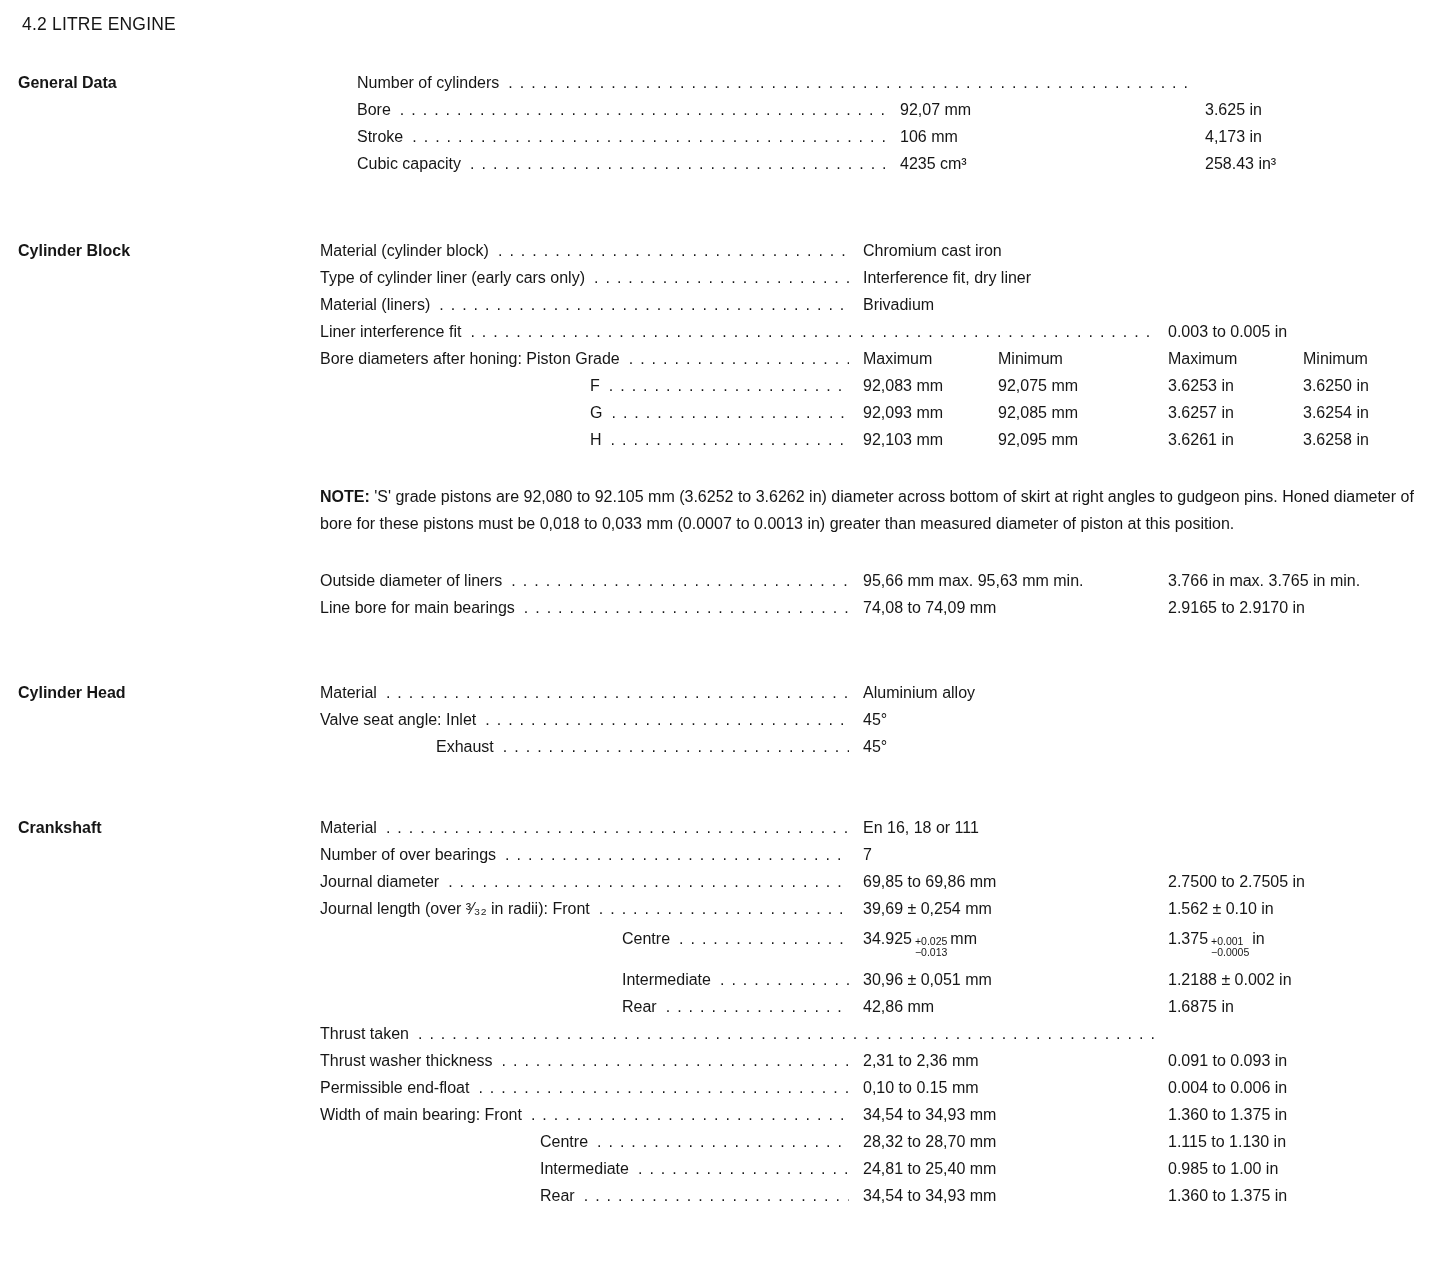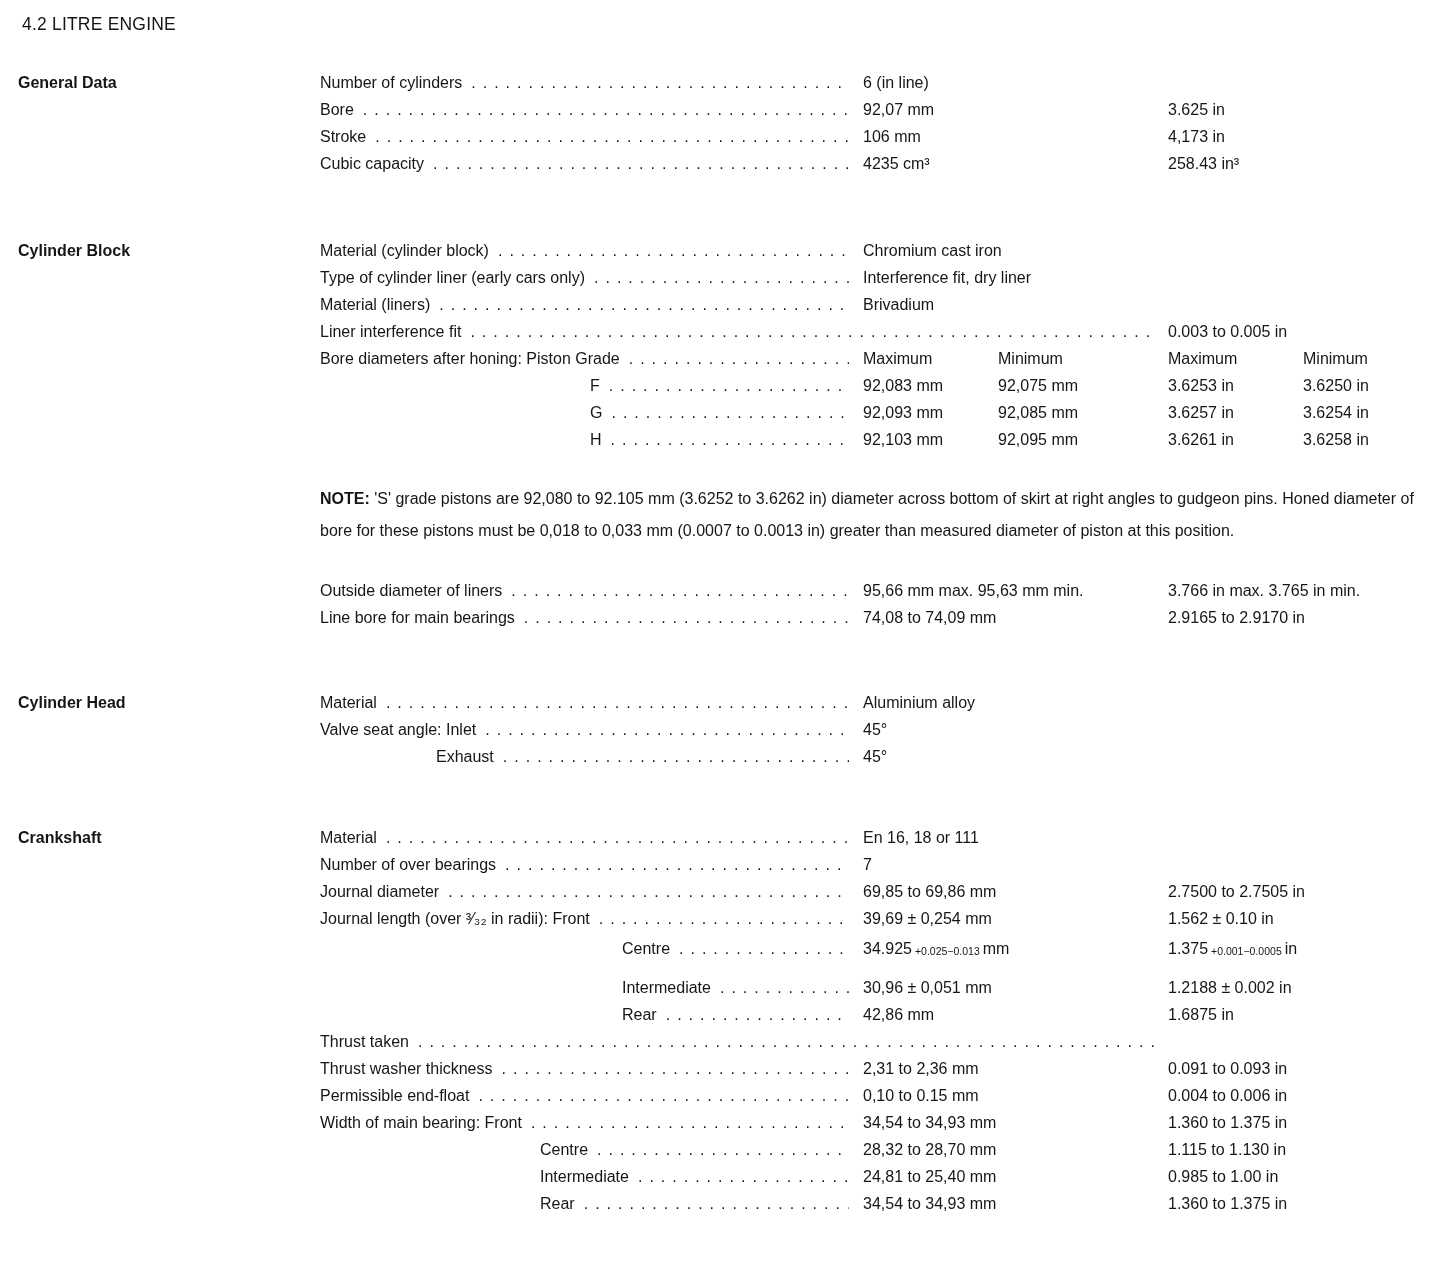--- a/index.html
+++ b/index.html
@@ -27,51 +27,50 @@
   .val-i { flex: none; width: 270px; }
   .cols { display: flex; }
   .c1 { width: 135px; flex: none; }
   .c2 { flex: 1; }
 
   .ind-a { margin-left: 270px; } 
   .ind-b { margin-left: 116px; } 
   .ind-c { margin-left: 302px; } 
   .ind-d { margin-left: 220px; } 
 
-  .m-gen   { margin-top: 34px; }
+  .m-gen   { margin-top: 34px; gap: 37px; }
   .m-block { margin-top: 60px; }
   .m-head  { margin-top: 58px; }
   .m-crank { margin-top: 54px; }
   .m-rows2 { margin-top: 30px; }
   .m-gap   { margin-top: 8px; }
 
-  .note { margin: 30px 0 16px 0; line-height: 32px; white-space: normal; width: 1112px; }
+  .note { margin: 30px 0 16px 0; line-height: 27px; white-space: normal; width: 1112px; }
   .note b { font-weight: 700; }
 
   .row-tall { line-height: 34px; }
   .tol {
-    display: inline-flex; 
+    display: inline-flex; flex-direction: column;
     font-size: 10.5px; line-height: 11px; font-weight: 400;
     vertical-align: -1px; margin: 0 3px;
   }
 </style>
 </head>
 <body>
 
 <div class="page">
 
   <h1 class="title">4.2 LITRE ENGINE</h1>
 
   <section class="sec m-gen">
     <div class="sec-head">General Data</div>
     <div class="sec-body">
       <div class="row">
         <span class="lbl">Number of cylinders</span>
         <span class="dots"></span>
-        <span class="val-m">6 (in line)</span>
         <span class="val-i"></span>
       </div>
       <div class="row">
         <span class="lbl">Bore</span>
         <span class="dots"></span>
         <span class="val-m">92,07 mm</span>
         <span class="val-i">3.625 in</span>
       </div>
       <div class="row">
         <span class="lbl">Stroke</span>

